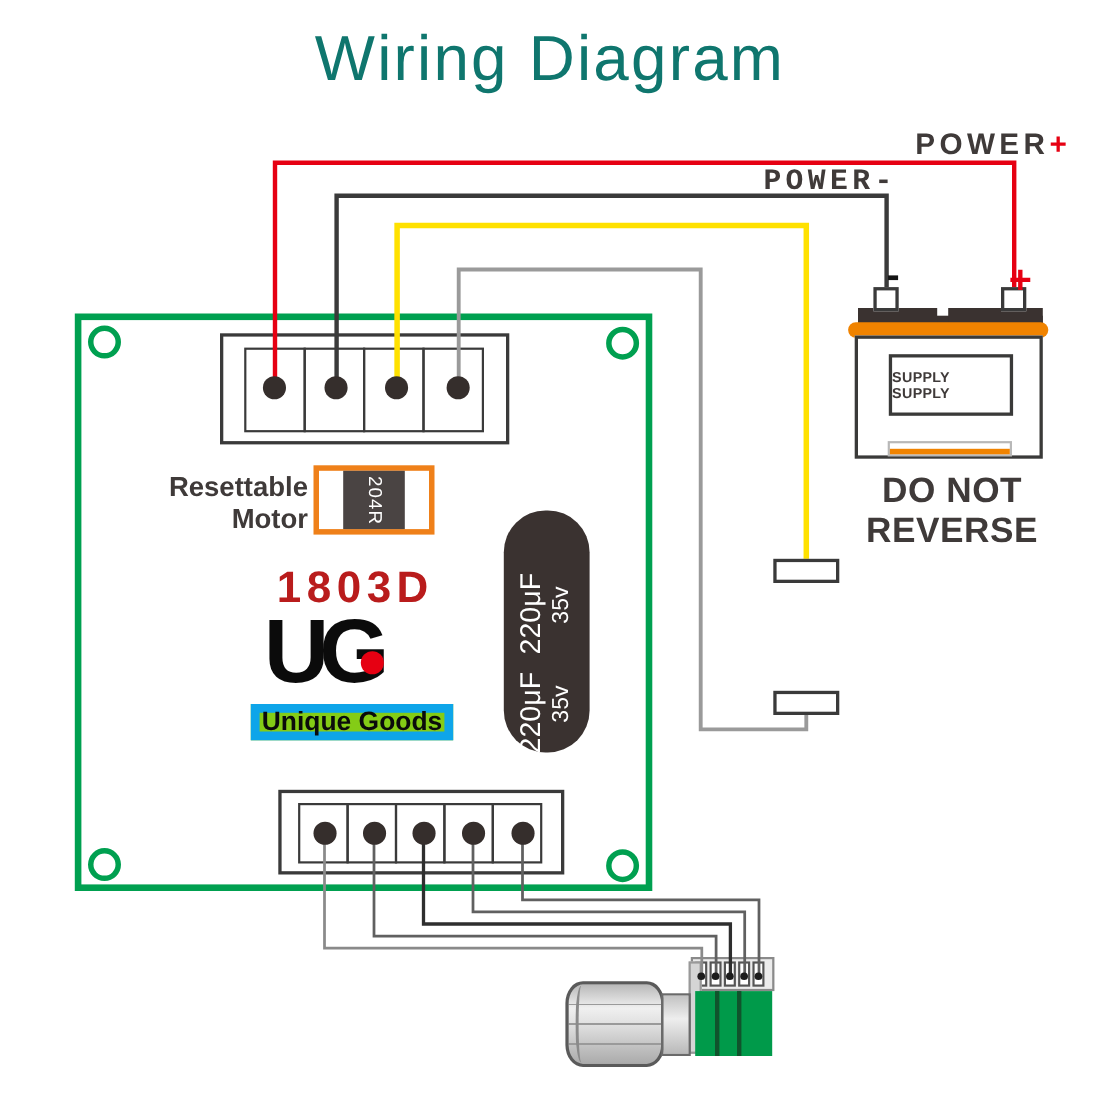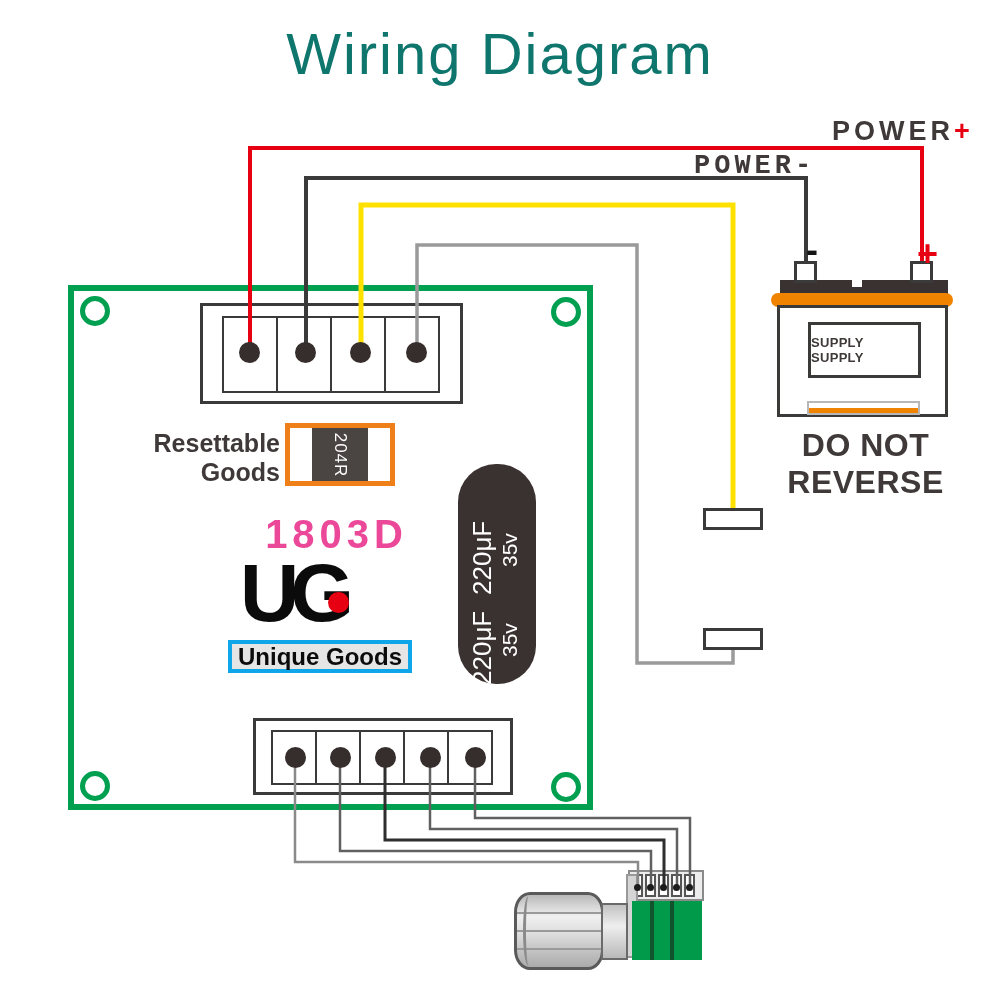--- a/index.html
+++ b/index.html
@@ -32,25 +32,25 @@
   svg.wires{left:0;top:0;z-index:2;}
 
   
   .fuse-label{left:80px;top:429px;width:200px;text-align:right;font-size:25px;font-weight:bold;}
   .fuse{left:285px;top:423px;width:110px;height:63px;border:5px solid #ef8019;box-sizing:border-box;background:#fff;z-index:1;}
   .fuse-center{position:absolute;left:22px;top:0;width:56px;height:53px;background:#4a4443;
                display:flex;align-items:center;justify-content:center;}
   .fuse-center span{transform:rotate(90deg);color:#fff;font-size:17px;letter-spacing:1px;white-space:nowrap;}
 
   
-  .model{left:238px;top:512px;width:170px;text-align:right;font-size:40px;font-weight:bold;letter-spacing:5px;color:#ec4899;}
+  .model{left:238px;top:512px;width:170px;text-align:center;font-size:40px;font-weight:bold;letter-spacing:5px;color:#b91c1c;}
   .logo{left:240px;top:550px;width:165px;height:90px;z-index:1;}
   .logo .ug{font-size:82px;font-weight:bold;letter-spacing:-9px;color:#0b0b0b;line-height:86px;}
   .logo .dot{position:absolute;left:88px;top:42px;width:21px;height:21px;border-radius:50%;background:#e60012;}
-  .logo-sub{left:228px;top:640px;width:184px;height:33px;border:4px solid #0ea5e9;box-sizing:border-box;background:#e5e5e5;
+  .logo-sub{left:228px;top:640px;width:184px;height:33px;border:8px solid #0ea5e9;box-sizing:border-box;background:#84cc16;
             display:flex;align-items:center;justify-content:center;font-size:24px;font-weight:bold;color:#0b0b0b;z-index:1;}
 
   
   .caps{left:458px;top:464px;width:78px;height:220px;background:#3a3230;border-radius:38px;z-index:1;}
   .cap-label{position:absolute;width:110px;height:60px;transform:rotate(-90deg);transform-origin:center;
              color:#fff;white-space:nowrap;}
   .cap-label .l1{font-size:26px;line-height:30px;}
   .cap-label .l2{font-size:21px;line-height:26px;padding-left:28px;}
   .cap1{left:-16px;top:46px;}
   .cap2{left:-16px;top:136px;}
@@ -143,21 +143,21 @@
   <div class="abs pin" style="left:239px;top:342px;"></div>
   <div class="abs pin" style="left:295px;top:342px;"></div>
   <div class="abs pin" style="left:350px;top:342px;"></div>
   <div class="abs pin" style="left:406px;top:342px;"></div>
   <div class="abs pin" style="left:285px;top:747px;"></div>
   <div class="abs pin" style="left:330px;top:747px;"></div>
   <div class="abs pin" style="left:375px;top:747px;"></div>
   <div class="abs pin" style="left:420px;top:747px;"></div>
   <div class="abs pin" style="left:465px;top:747px;"></div>
 
-  <div class="abs fuse-label">Resettable Goods</div>
+  <div class="abs fuse-label">Resettable Motor</div>
   <div class="abs fuse">
     <div class="fuse-center">
         <span>204R</span>
       </div>
   </div>
 
   <div class="abs model">1803D</div>
   <div class="abs logo">
     <div class="ug">UG</div>
     <div class="dot"></div>

